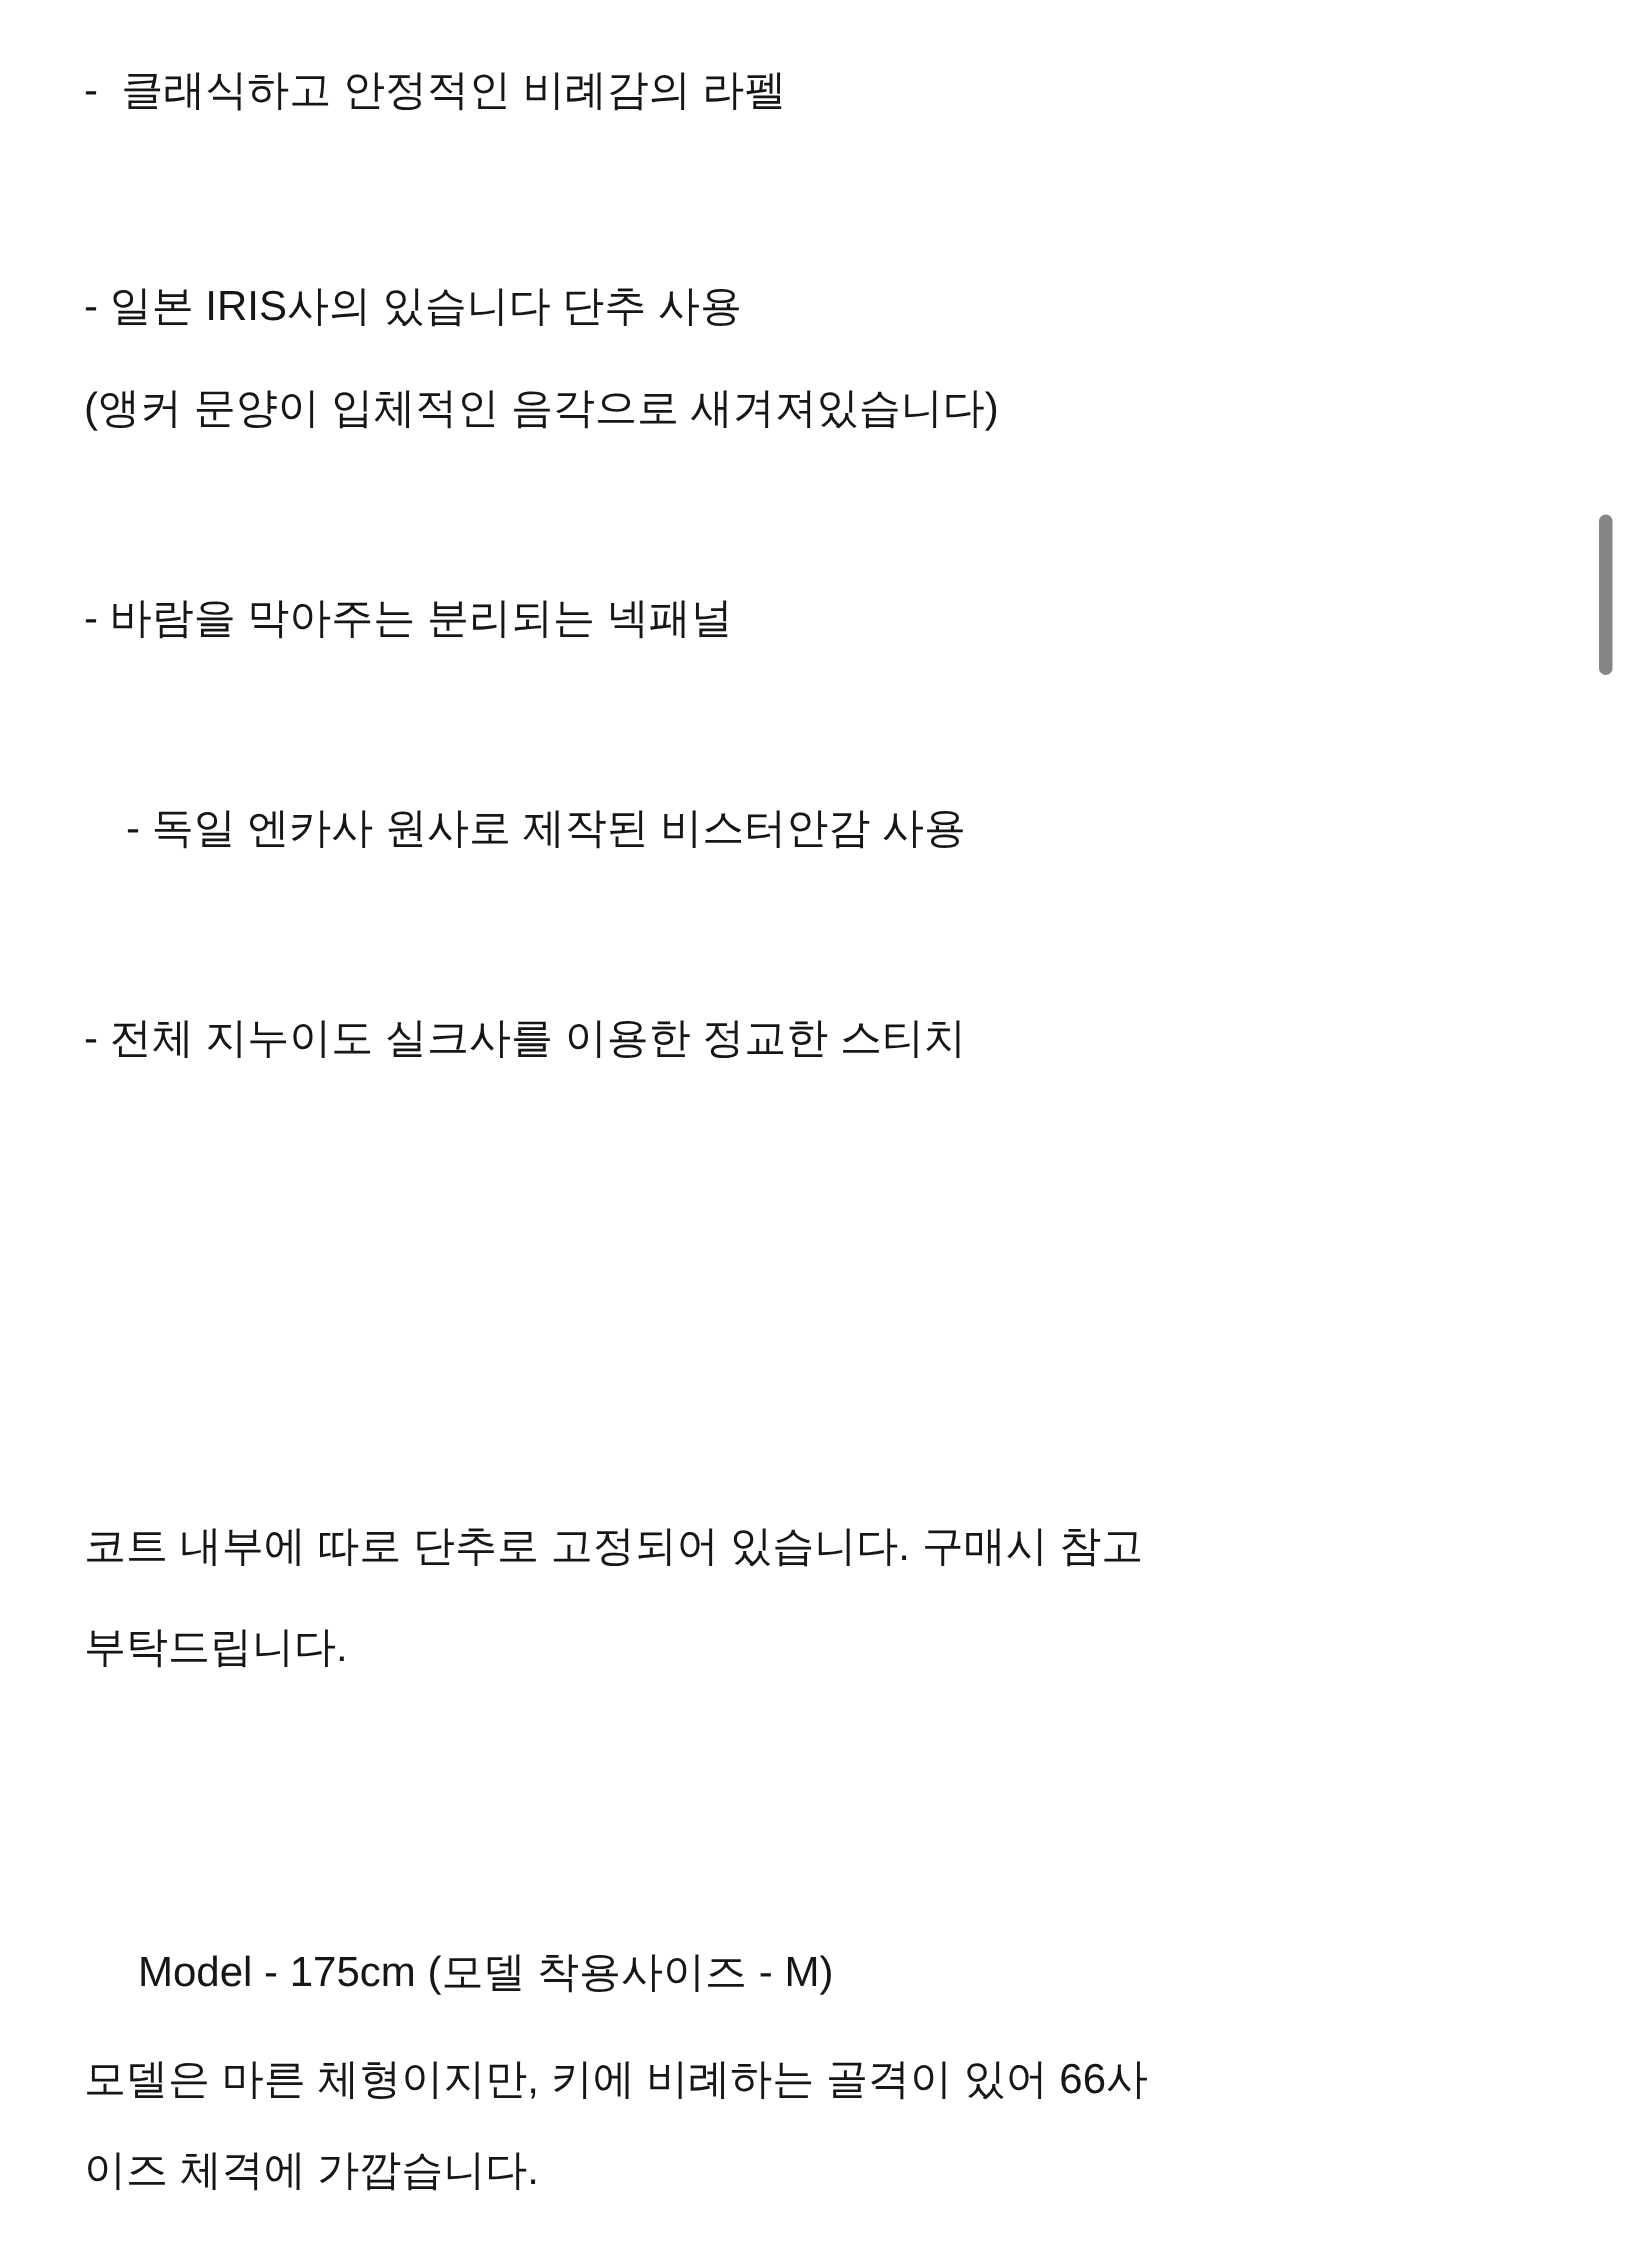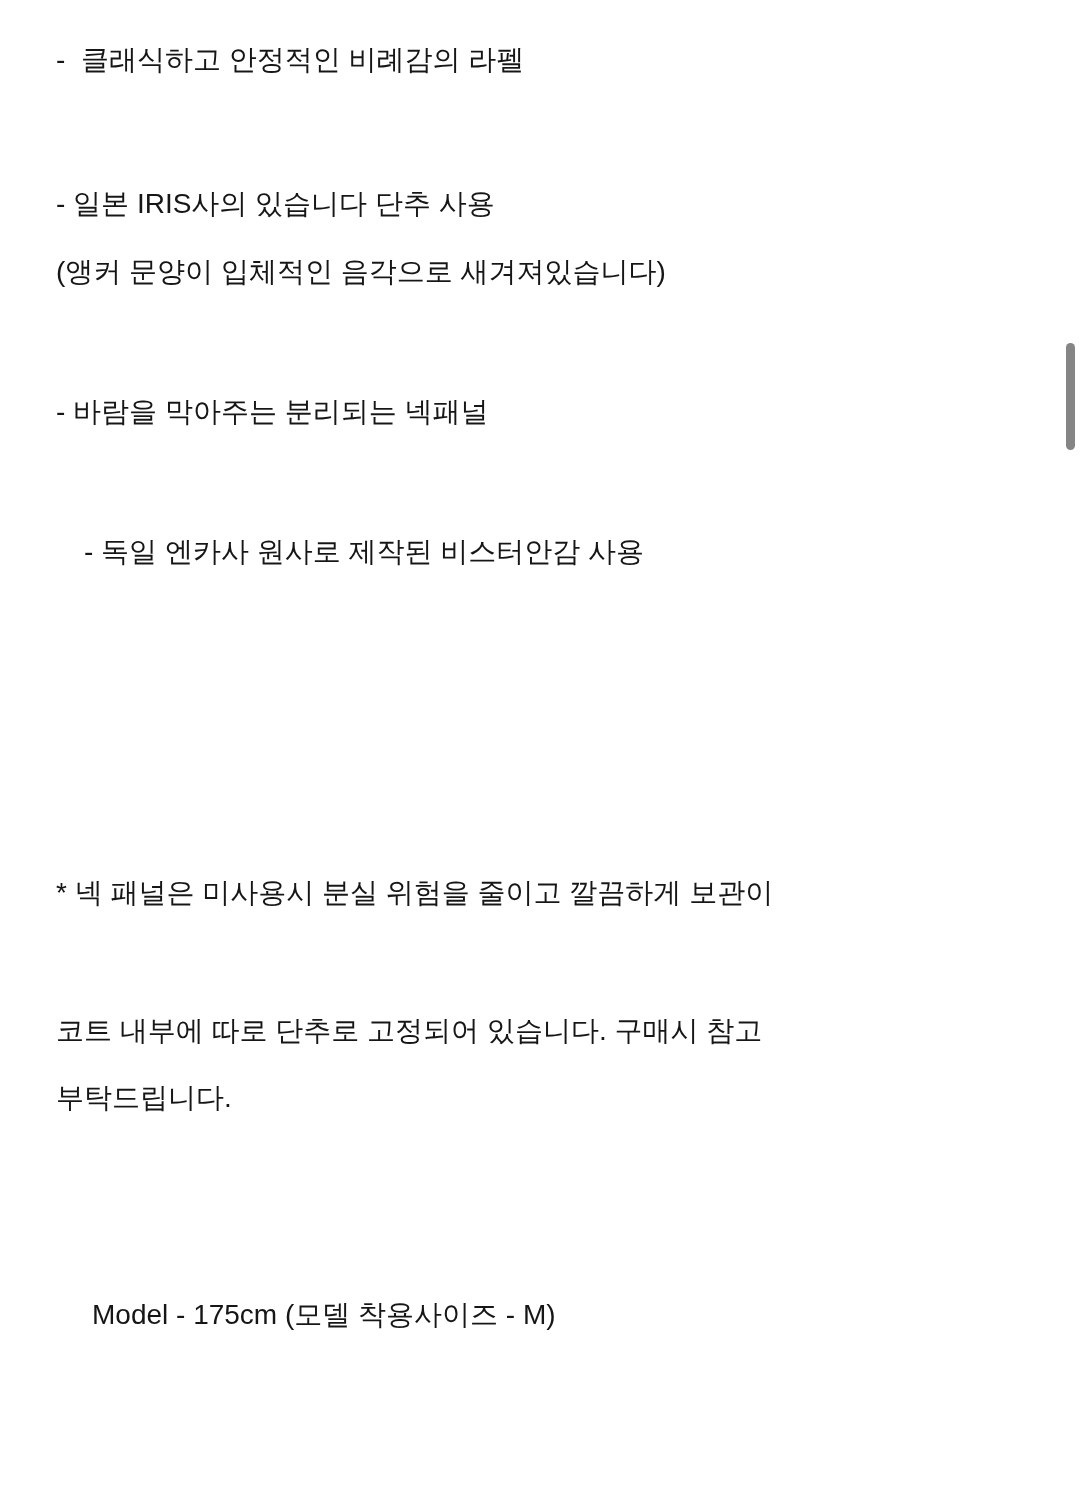--- a/index.html
+++ b/index.html
@@ -44,22 +44,24 @@
 
   <div class="line" style="top: 36px;">-  클래식하고 안정적인 비례감의 라펠</div>
 
   <div class="line" style="top: 180px;">- 일본 IRIS사의 있습니다 단추 사용</div>
   <div class="line" style="top: 248px; text-align: right;">(앵커 문양이 입체적인 음각으로 새겨져있습니다)</div>
 
   <div class="line" style="top: 388px;">- 바람을 막아주는 분리되는 넥패널</div>
 
   <div class="line" style="top: 528px; margin-left: 28px;">- 독일 엔카사 원사로 제작된 비스터안감 사용</div>
 
+  <div class="line" style="top: 668px;">- 전체 지누이도 실크사를 이용한 정교한 스티치</div>
 
-  <div class="line" style="top: 869px;">* 넥 패널은 미사용시 분실 위험을 줄이고 깔끔하게 보관이</div>
   <div class="line" style="top: 1007px;">코트 내부에 따로 단추로 고정되어 있습니다. 구매시 참고</div>
   <div class="line" style="top: 1074px;">부탁드립니다.</div>
 
   <div class="line" style="top: 1291px; margin-left: 36px;">Model - 175cm (모델 착용사이즈 - M)</div>
+  <div class="line" style="top: 1362px;">모델은 마른 체형이지만, 키에 비례하는 골격이 있어 66사</div>
+  <div class="line" style="top: 1423px;">이즈 체격에 가깝습니다.</div>
 
   <div class="scrollbar-thumb"></div>
 
 </div>
 
 </body></html>

